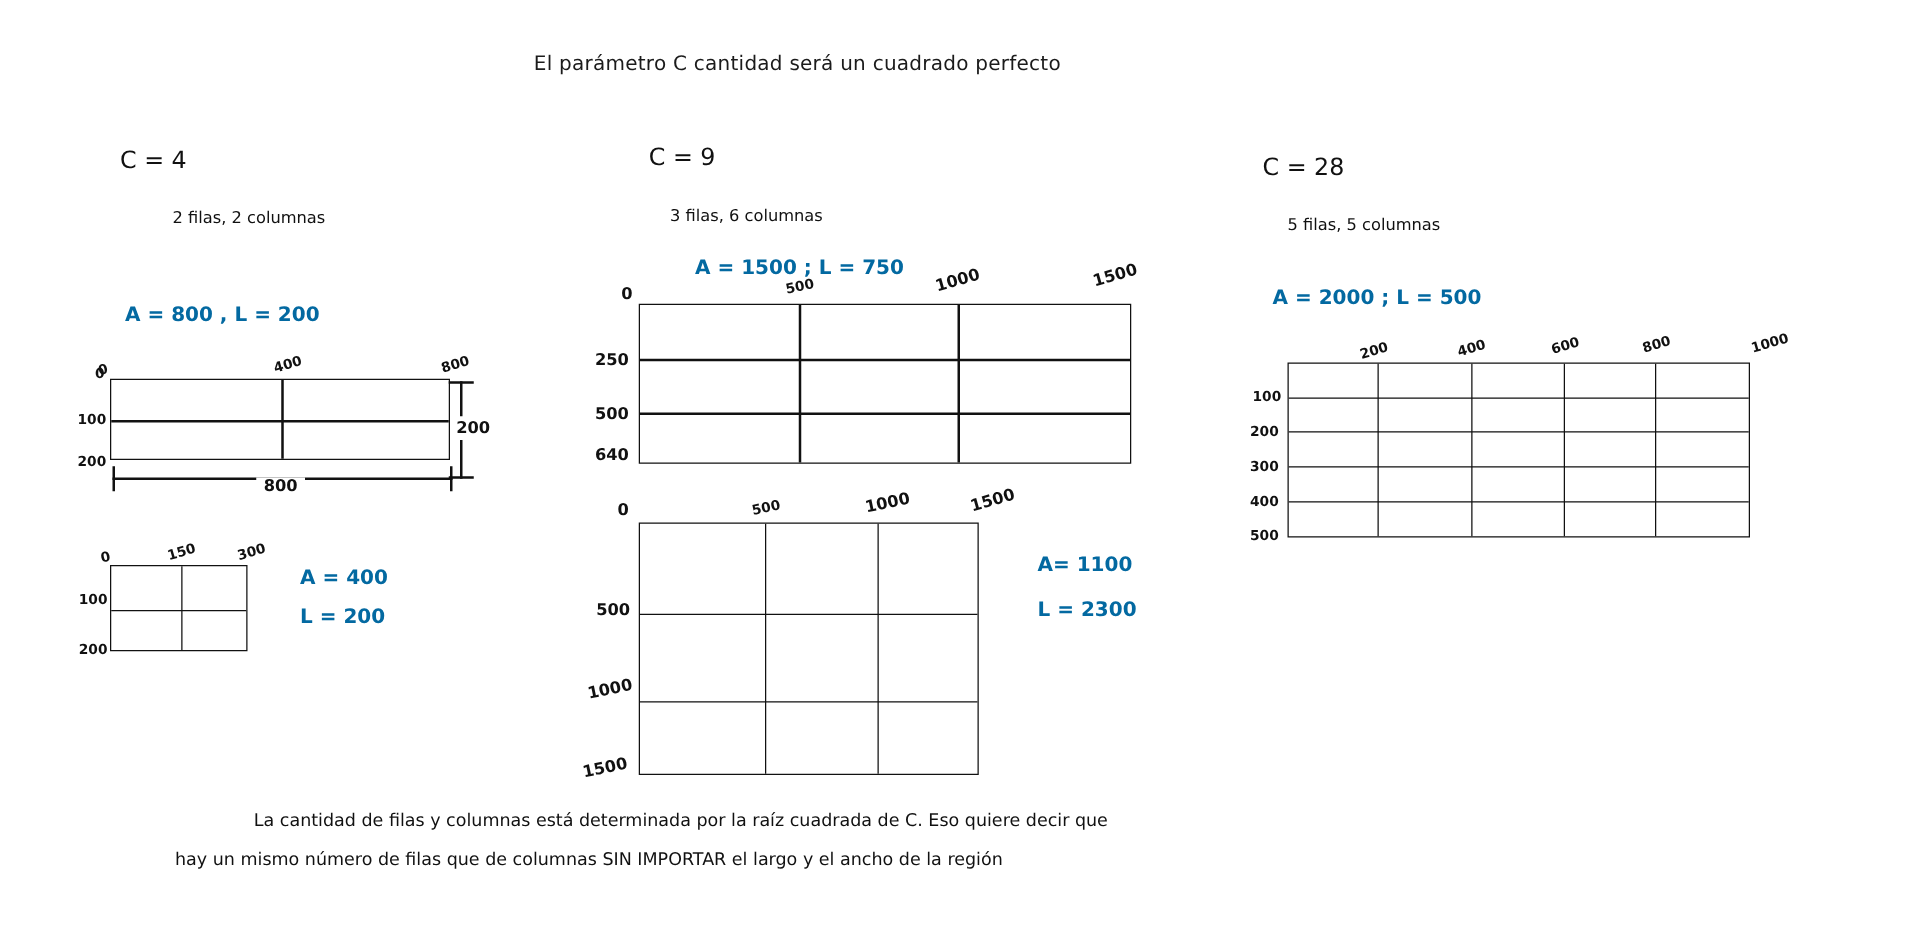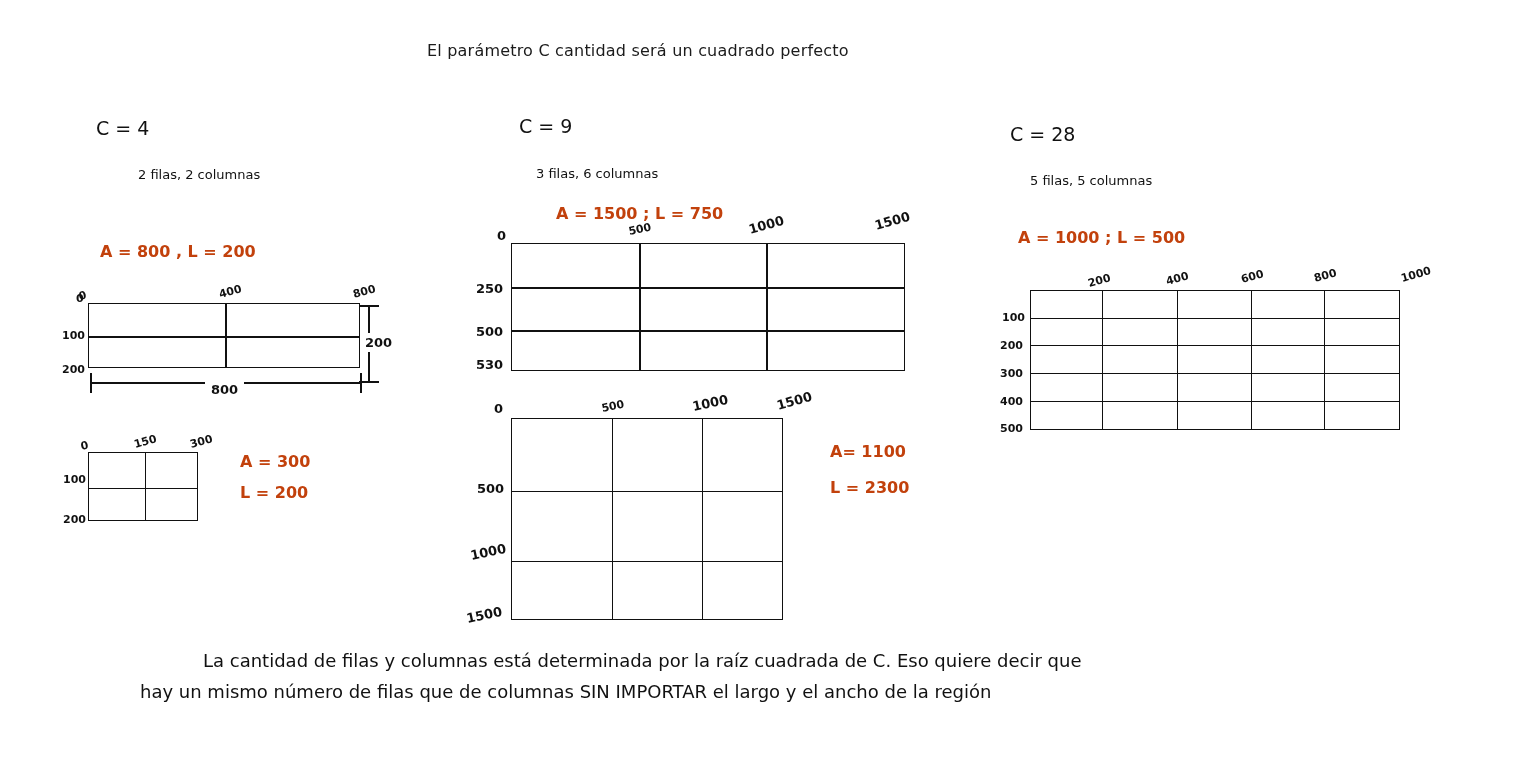--- a/index.html
+++ b/index.html
@@ -17,28 +17,28 @@
     font-size:16px;letter-spacing:.2px;color:#1b1b1b;
     white-space:nowrap;
   }
   .case-label{
     font-size:19px;color:#111;white-space:nowrap;font-weight:400;
   }
   .case-sub{
     font-size:13px;color:#111;white-space:nowrap;
   }
   .eq{
-    font-size:16px;color:#c2410c;white-space:nowrap;font-weight:600;text-align:right;
+    font-size:16px;color:#0369a1;white-space:nowrap;font-weight:600;text-align:right;
   }
   .tick{
     font-size:11px;color:#111;white-space:nowrap;font-weight:700;
   }
   .tick.big{font-size:13px;}
   .footer{
-    font-size:18px;color:#111;line-height:1.55;white-space:nowrap;
+    font-size:14px;color:#111;line-height:1.55;white-space:nowrap;
   }
   .grid{
     position:absolute;
     box-sizing:border-box;
     border:1.6px solid #111;
   }
   .grid .vline,.grid .hline{
     position:absolute;background:#111;
   }
   .grid .vline{width:1.6px;top:0;bottom:0;}
@@ -82,41 +82,41 @@
 <div class="grid" style="left:88px;top:452px;width:110px;height:69px;border-width:1.2px;">
   <div class="vline" style="left:56px;width:1.2px;"></div>
   <div class="hline" style="top:35px;height:1.2px;"></div>
 </div>
 <div class="abs tick hand" style="left:82px;top:440px;"><span class="rot-s">0</span></div>
 <div class="abs tick hand" style="left:136px;top:438px;"><span class="rot-m">150</span></div>
 <div class="abs tick hand" style="left:192px;top:438px;"><span class="rot-m">300</span></div>
 <div class="abs tick hand" style="left:63px;top:473px;"><span>100</span></div>
 <div class="abs tick hand" style="left:63px;top:513px;"><span>200</span></div>
 
-<div class="abs eq hand" style="left:240px;top:452px;">A = 300</div>
+<div class="abs eq hand" style="left:240px;top:452px;">A = 400</div>
 <div class="abs eq hand" style="left:240px;top:483px;">L = 200</div>
 
 <div class="abs case-label hand" style="left:519px;top:115px;">C = 9</div>
 <div class="abs case-sub hand" style="left:536px;top:166px;">3 filas, 6 columnas</div>
 
 <div class="abs eq hand" style="left:556px;top:204px;">A = 1500 ;  L = 750</div>
 
 <div class="grid" style="left:511px;top:243px;width:394px;height:128px;">
   <div class="vline" style="left:127px;"></div>
   <div class="vline" style="left:254px;"></div>
   <div class="hline" style="top:43px;"></div>
   <div class="hline" style="top:86px;"></div>
 </div>
 <div class="abs tick big hand" style="left:497px;top:228px;"><span>0</span></div>
 <div class="abs tick hand" style="left:630px;top:225px;"><span class="rot-s">500</span></div>
 <div class="abs tick big hand" style="left:751px;top:222px;"><span class="rot-m">1000</span></div>
 <div class="abs tick big hand" style="left:877px;top:218px;"><span class="rot-m">1500</span></div>
 <div class="abs tick big hand" style="left:476px;top:281px;"><span>250</span></div>
 <div class="abs tick big hand" style="left:476px;top:324px;"><span>500</span></div>
-<div class="abs tick big hand" style="left:476px;top:357px;"><span>530</span></div>
+<div class="abs tick big hand" style="left:476px;top:357px;"><span>640</span></div>
 
 <div class="grid" style="left:511px;top:418px;width:272px;height:202px;border-width:1.2px;">
   <div class="vline" style="left:100px;width:1.2px;"></div>
   <div class="vline" style="left:190px;width:1.2px;"></div>
   <div class="hline" style="top:72px;height:1.2px;"></div>
   <div class="hline" style="top:142px;height:1.2px;"></div>
 </div>
 <div class="abs tick big hand" style="left:494px;top:401px;"><span>0</span></div>
 <div class="abs tick hand" style="left:603px;top:402px;"><span class="rot-s">500</span></div>
 <div class="abs tick big hand" style="left:694px;top:399px;"><span class="rot-s">1000</span></div>
@@ -124,21 +124,21 @@
 <div class="abs tick big hand" style="left:477px;top:481px;"><span>500</span></div>
 <div class="abs tick big hand" style="left:472px;top:548px;"><span class="rot-s">1000</span></div>
 <div class="abs tick big hand" style="left:468px;top:611px;"><span class="rot-s">1500</span></div>
 
 <div class="abs eq hand" style="left:830px;top:442px;">A= 1100</div>
 <div class="abs eq hand" style="left:830px;top:478px;">L = 2300</div>
 
 <div class="abs case-label hand" style="left:1010px;top:123px;">C = 28</div>
 <div class="abs case-sub hand" style="left:1030px;top:173px;">5 filas, 5 columnas</div>
 
-<div class="abs eq hand" style="left:1018px;top:228px;">A = 1000  ;   L = 500</div>
+<div class="abs eq hand" style="left:1018px;top:228px;">A = 2000  ;   L = 500</div>
 
 <div class="grid" style="left:1030px;top:290px;width:370px;height:140px;border-width:1.2px;">
   <div class="vline" style="left:71px;width:1.2px;"></div>
   <div class="vline" style="left:146px;width:1.2px;"></div>
   <div class="vline" style="left:220px;width:1.2px;"></div>
   <div class="vline" style="left:293px;width:1.2px;"></div>
   <div class="hline" style="top:27px;height:1.2px;"></div>
   <div class="hline" style="top:54px;height:1.2px;"></div>
   <div class="hline" style="top:82px;height:1.2px;"></div>
   <div class="hline" style="top:110px;height:1.2px;"></div>

